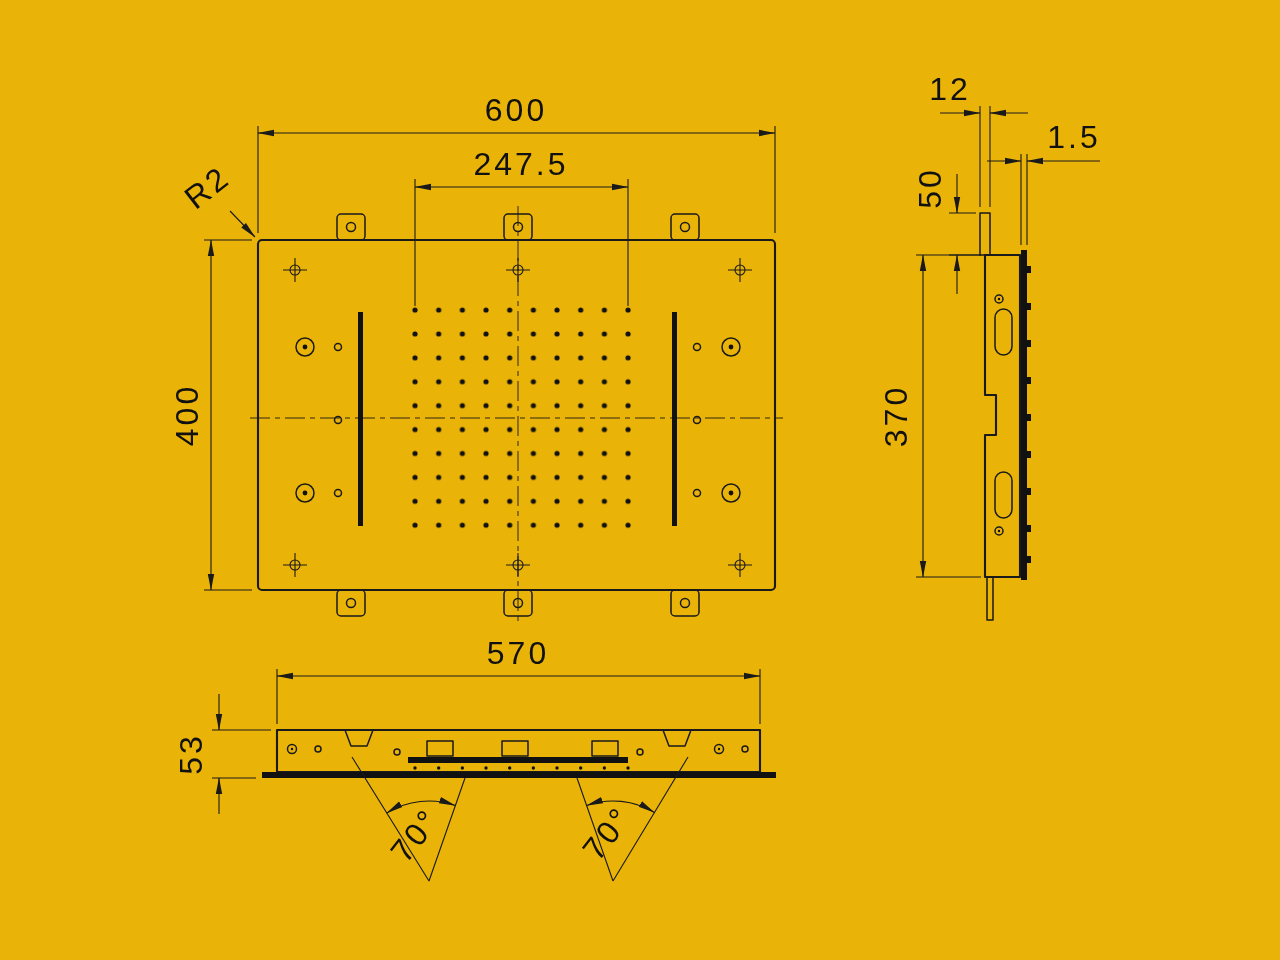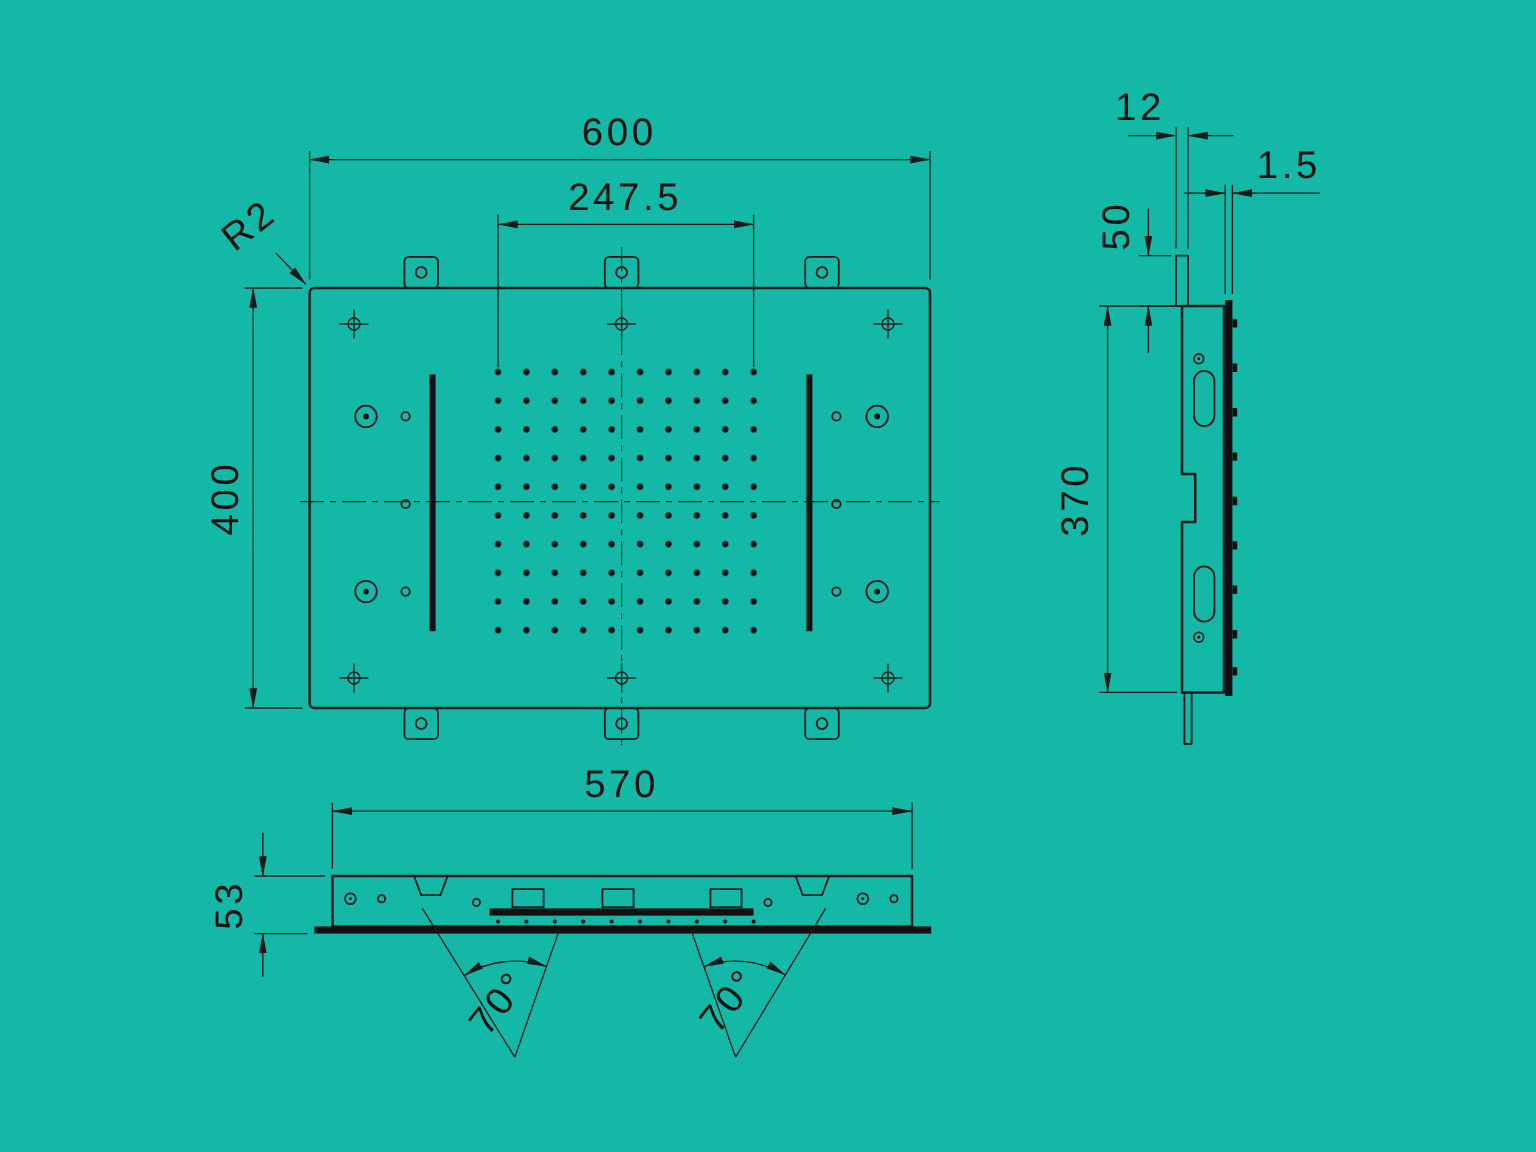--- a/index.html
+++ b/index.html
@@ -1,16 +1,16 @@
 <!DOCTYPE html>
 <html><head>
 <meta charset="utf-8">
 <style>
   html,body{margin:0;padding:0;background:#ffffff;}
-  .canvas{position:relative;width:1280px;height:960px;background:#14b8a6;overflow:hidden;}
+  .canvas{position:relative;width:1280px;height:960px;background:#eab308;overflow:hidden;}
   svg{display:block;}
   .ol {stroke:#1a1a1a;stroke-width:2.1;fill:none;stroke-linejoin:round;stroke-linecap:round;}
   .ol2{stroke:#1a1a1a;stroke-width:1.5;fill:none;stroke-linejoin:round;}
   .thin{stroke:#1a1a1a;stroke-width:1.1;fill:none;}
   .cl  {stroke:#1a1a1a;stroke-width:0.9;fill:none;stroke-dasharray:20 5 5 5;}
   .fillb{fill:#111;stroke:none;}
   .dimtext{font-family:"Liberation Sans","DejaVu Sans",sans-serif;font-size:32px;letter-spacing:3px;fill:#111;}
 </style>
 </head>
 <body>

